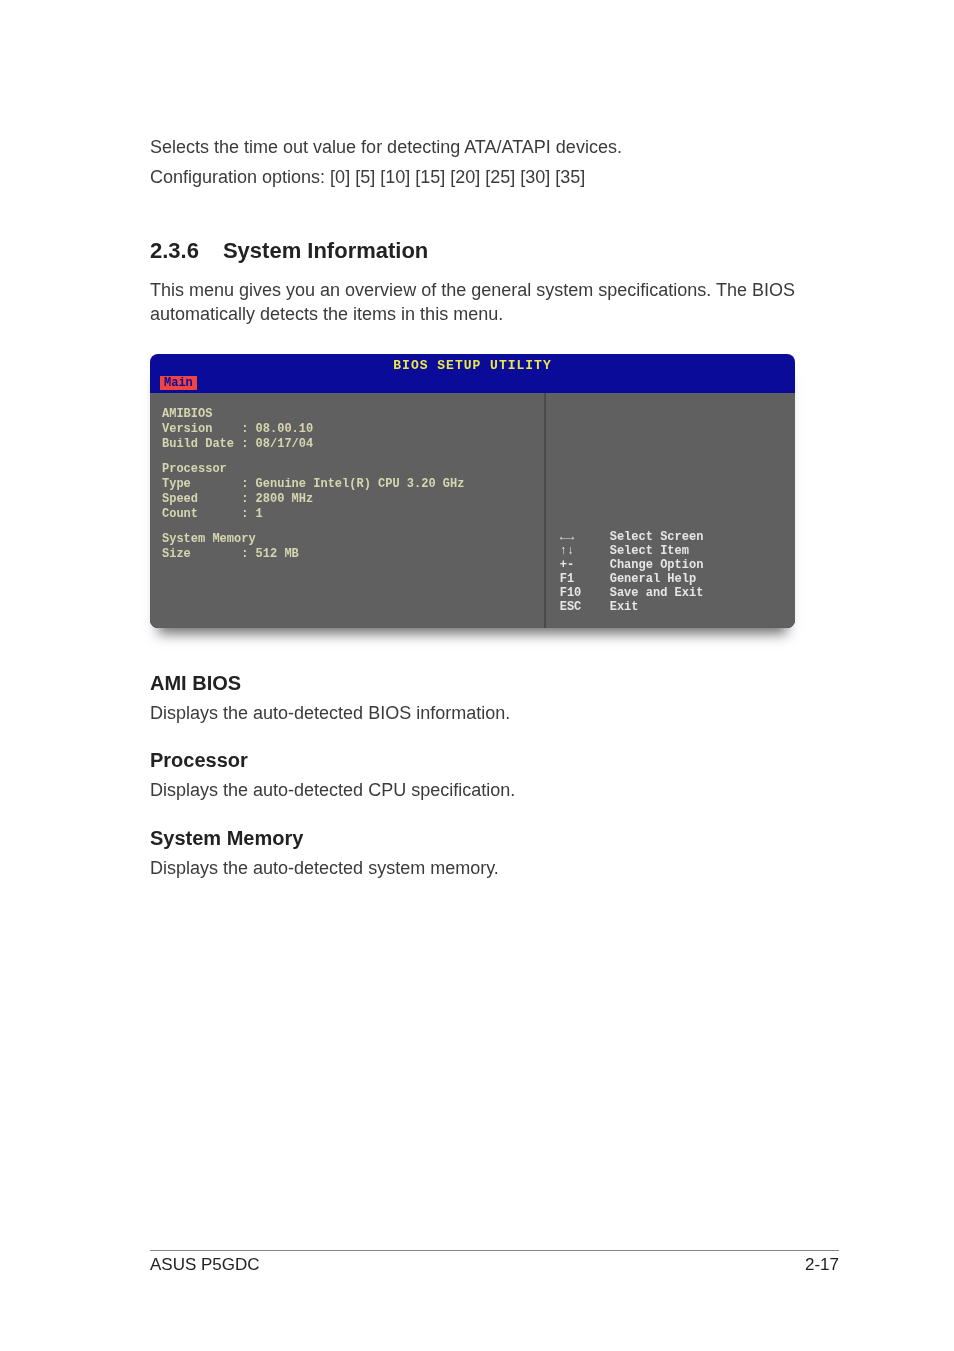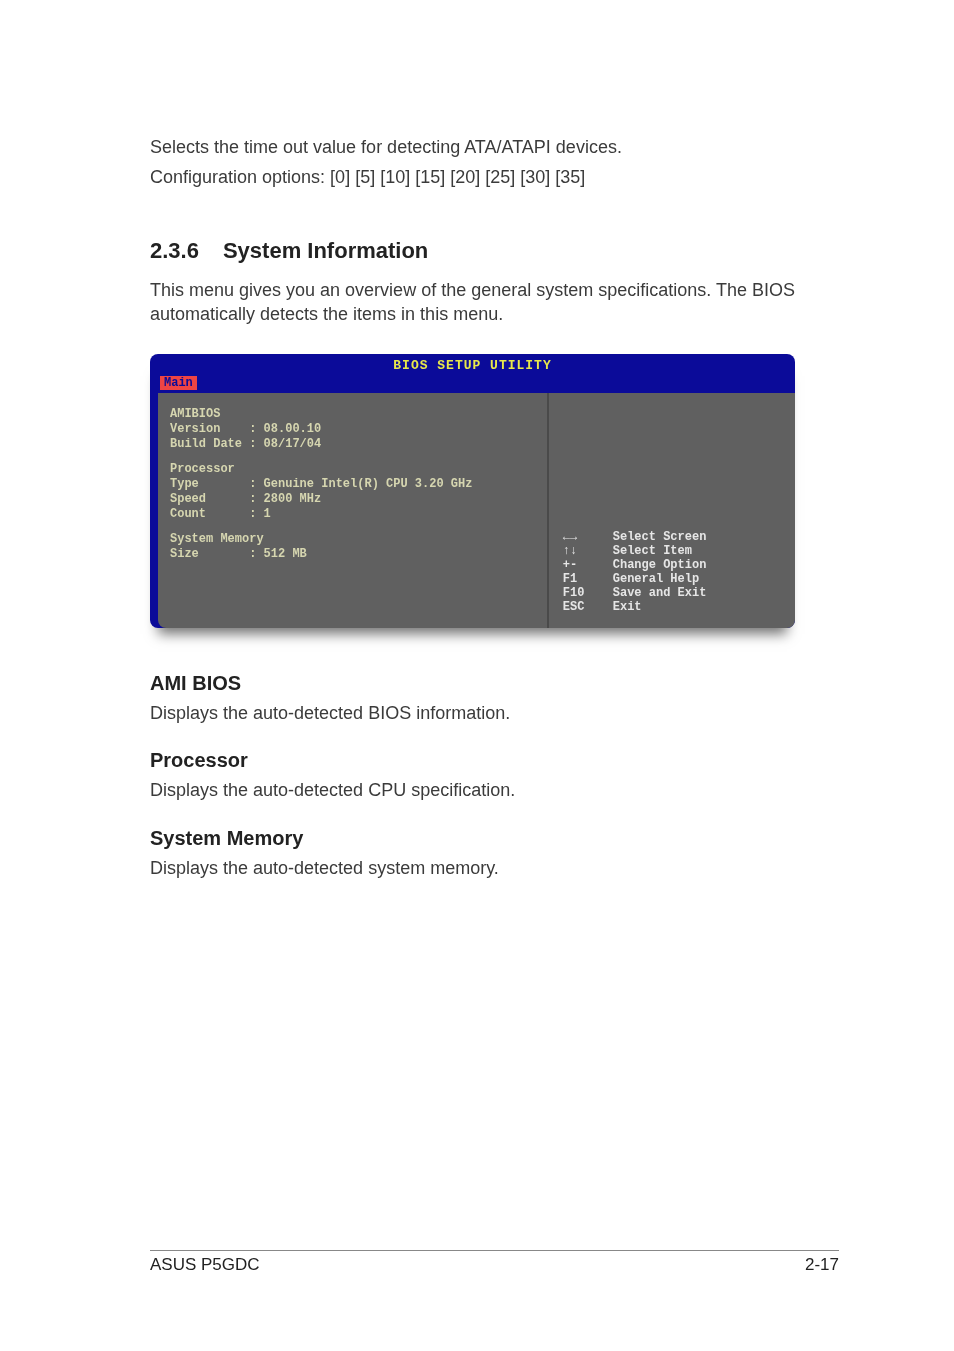--- a/index.html
+++ b/index.html
@@ -68,21 +68,20 @@
     .bios-tab {
       background: #ef4444;
       color: #0b0b99;
       font-size: 12px;
       padding: 0 4px;
       font-weight: 700;
       display: inline-block;
     }
     .bios-body {
       display: flex;
-      padding-left: 8px;
     }
     .bios-left {
       flex: 1.65;
       background: #606060;
       padding: 14px 10px 20px 12px;
       color: #d6d6b0;
       font-size: 12px;
       line-height: 1.25;
       border-bottom-left-radius: 8px;
     }

